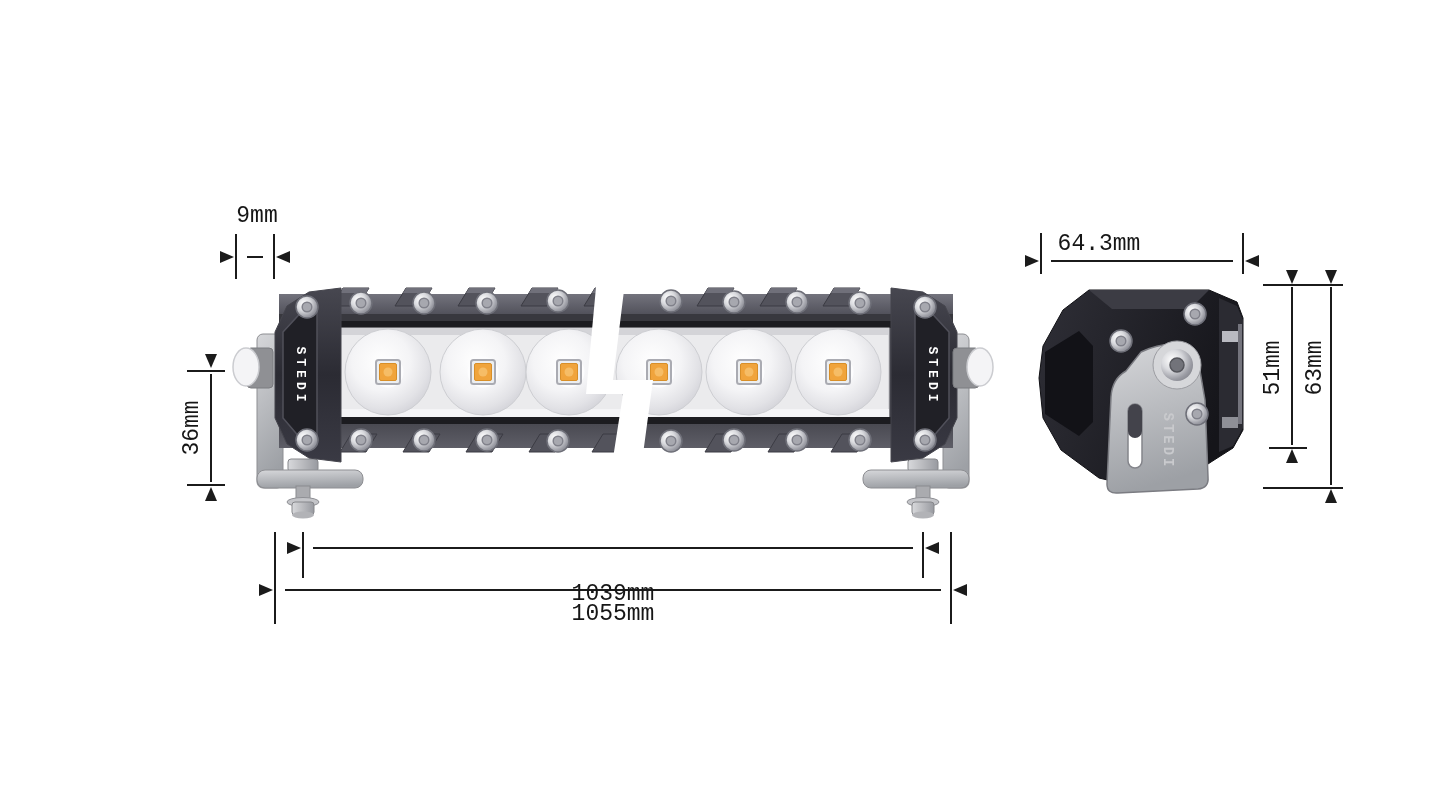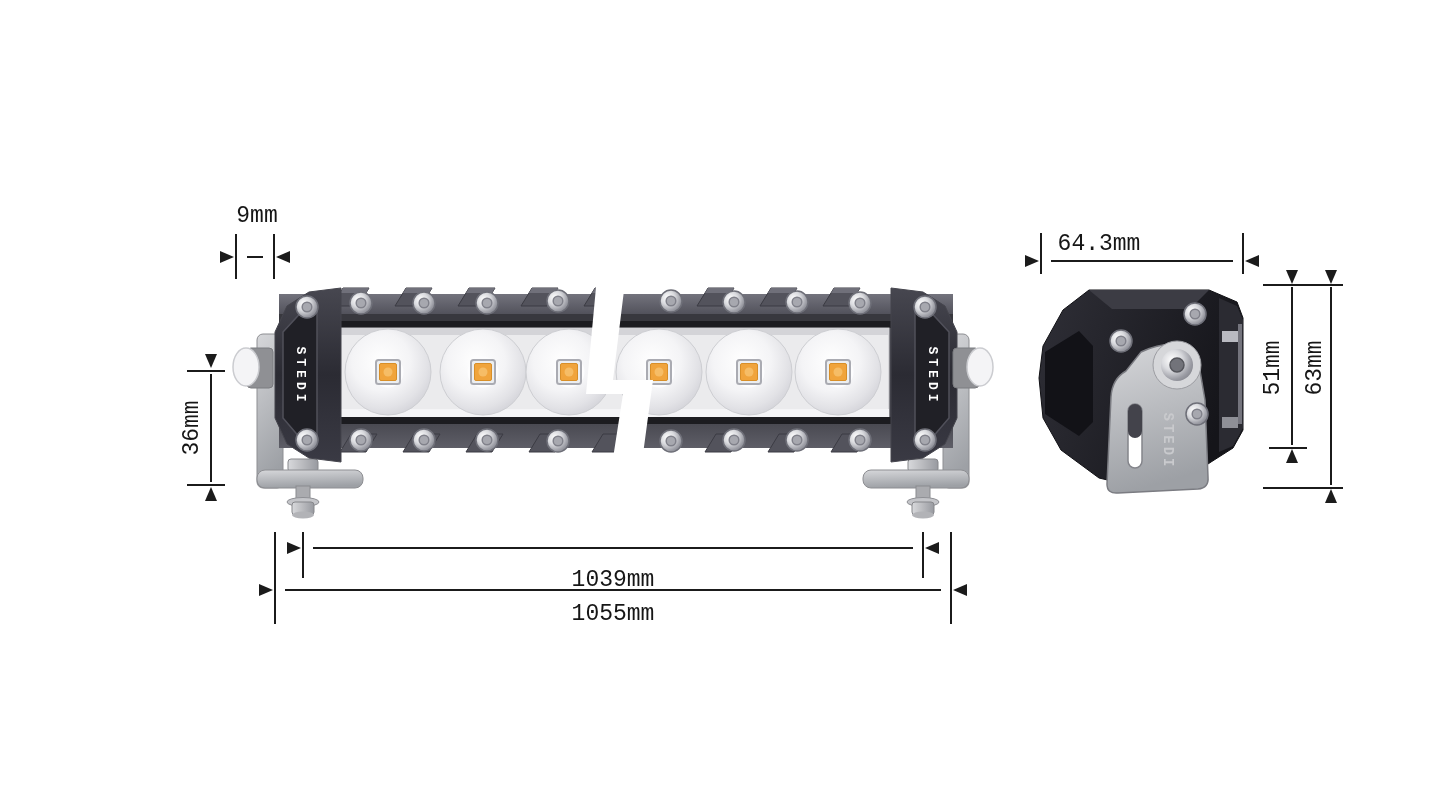--- a/index.html
+++ b/index.html
@@ -259,21 +259,21 @@
       <polygon points="1245,270 1257,270 1251,284" fill="#1b1b1b" stroke="none"></polygon>
       <polygon points="1284,270 1296,270 1290,284" fill="#1b1b1b" stroke="none"></polygon>
       <polygon points="1245,463 1257,463 1251,449" fill="#1b1b1b" stroke="none"></polygon>
       <polygon points="1284,503 1296,503 1290,489" fill="#1b1b1b" stroke="none"></polygon>
     </g>
   </g>
 </svg>
 
 <div class="lbl" style="left:216px;top:216px">9mm</div>
 <div class="lbl vert" style="left:151px;top:428px">36mm</div>
-<div class="lbl" style="left:572px;top:580px">1039mm</div>
+<div class="lbl" style="left:572px;top:594px">1039mm</div>
 <div class="lbl" style="left:572px;top:614px">1055mm</div>
 <div class="lbl" style="left:1058px;top:244px">64.3mm</div>
 <div class="lbl vert" style="left:1232px;top:368px">51mm</div>
 <div class="lbl vert" style="left:1274px;top:368px">63mm</div>
 
 <div class="brand" style="left:259px;top:376px">STEDI</div>
 <div class="brand" style="left:891px;top:376px">STEDI</div>
 <div class="brand side" style="left:1127px;top:441px">STEDI</div>
 
 </div>

